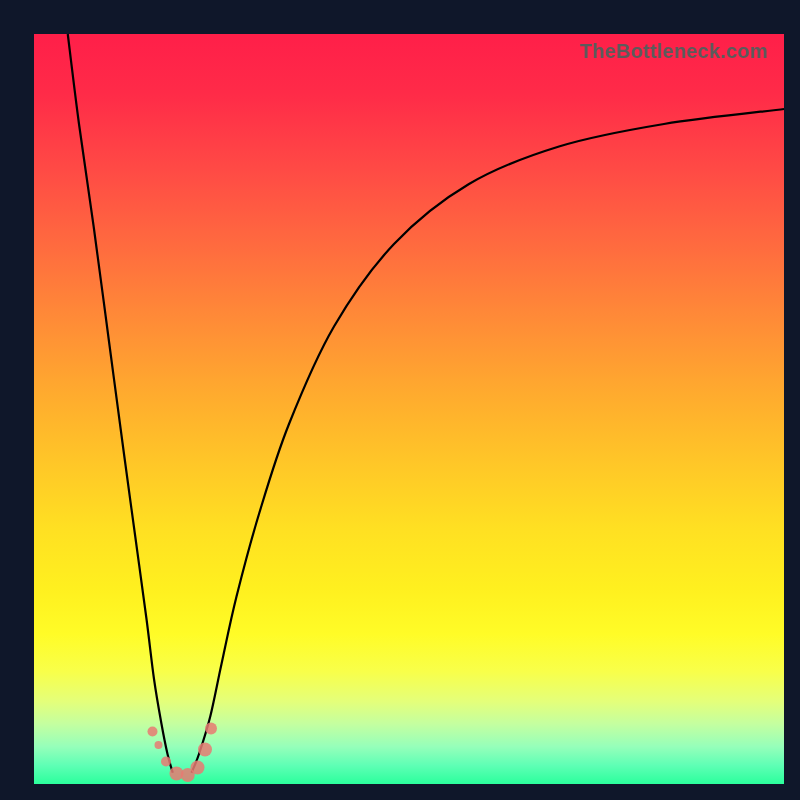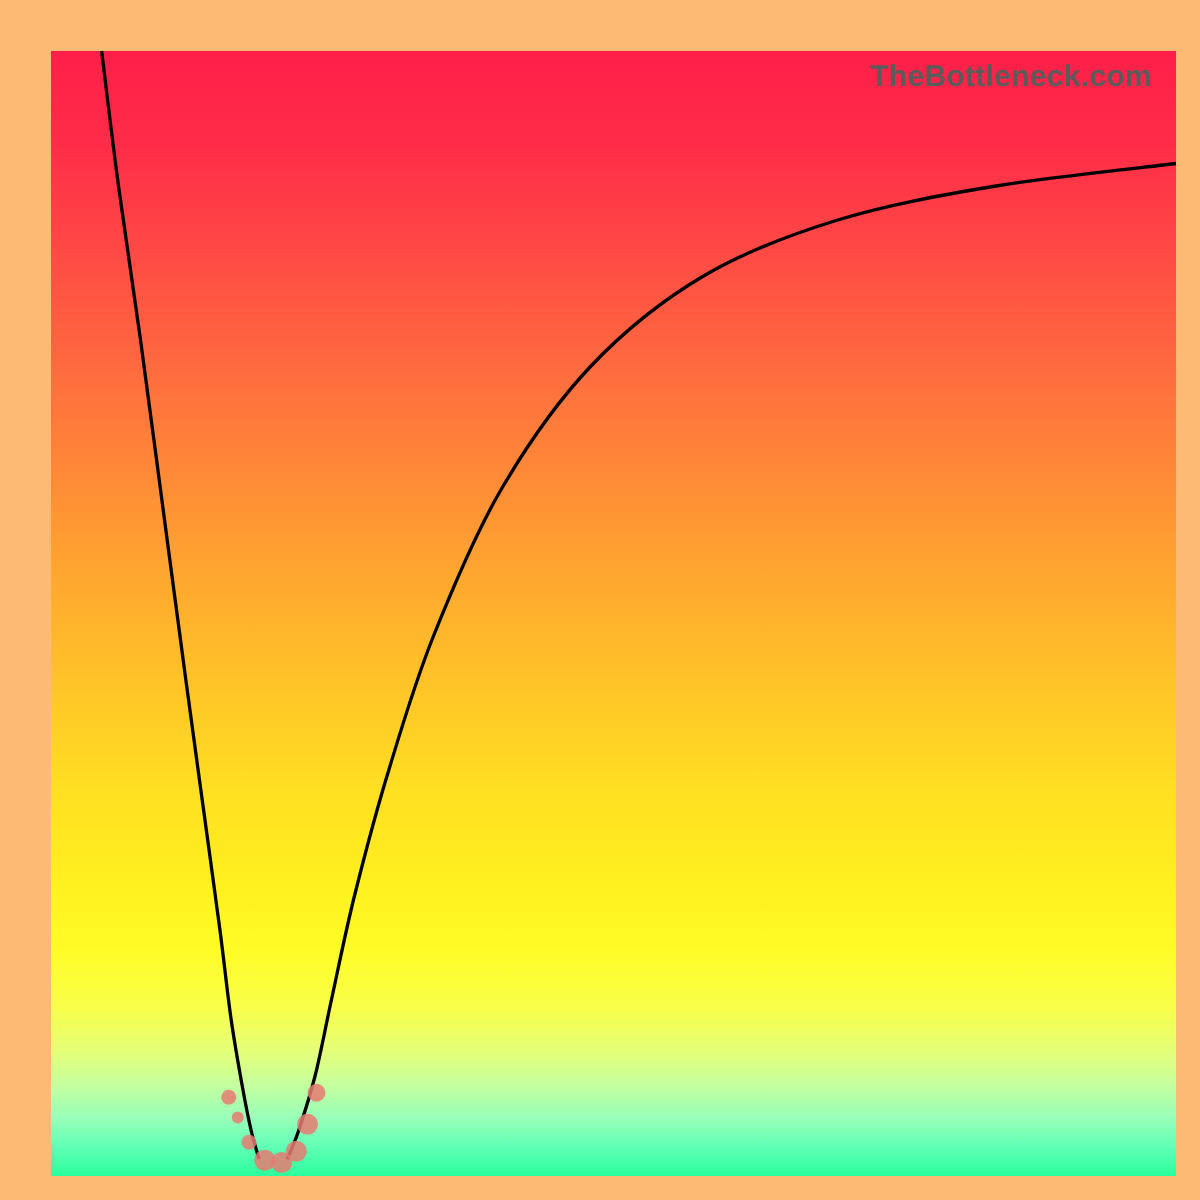--- a/index.html
+++ b/index.html
@@ -9,21 +9,21 @@
     height: 800px;
     background: #000;
     overflow: hidden;
   }
   .frame {
     position: absolute;
     top: 0;
     left: 0;
     width: 800px;
     height: 800px;
-    background: #fdba74;
+    background: #0f172a;
   }
   .plot-area {
     position: absolute;
     left: 34px;
     top: 34px;
     width: 750px;
     height: 750px;
     background: linear-gradient(to bottom,
       #ff1f49 0%,
       #ff2b48 8%,

